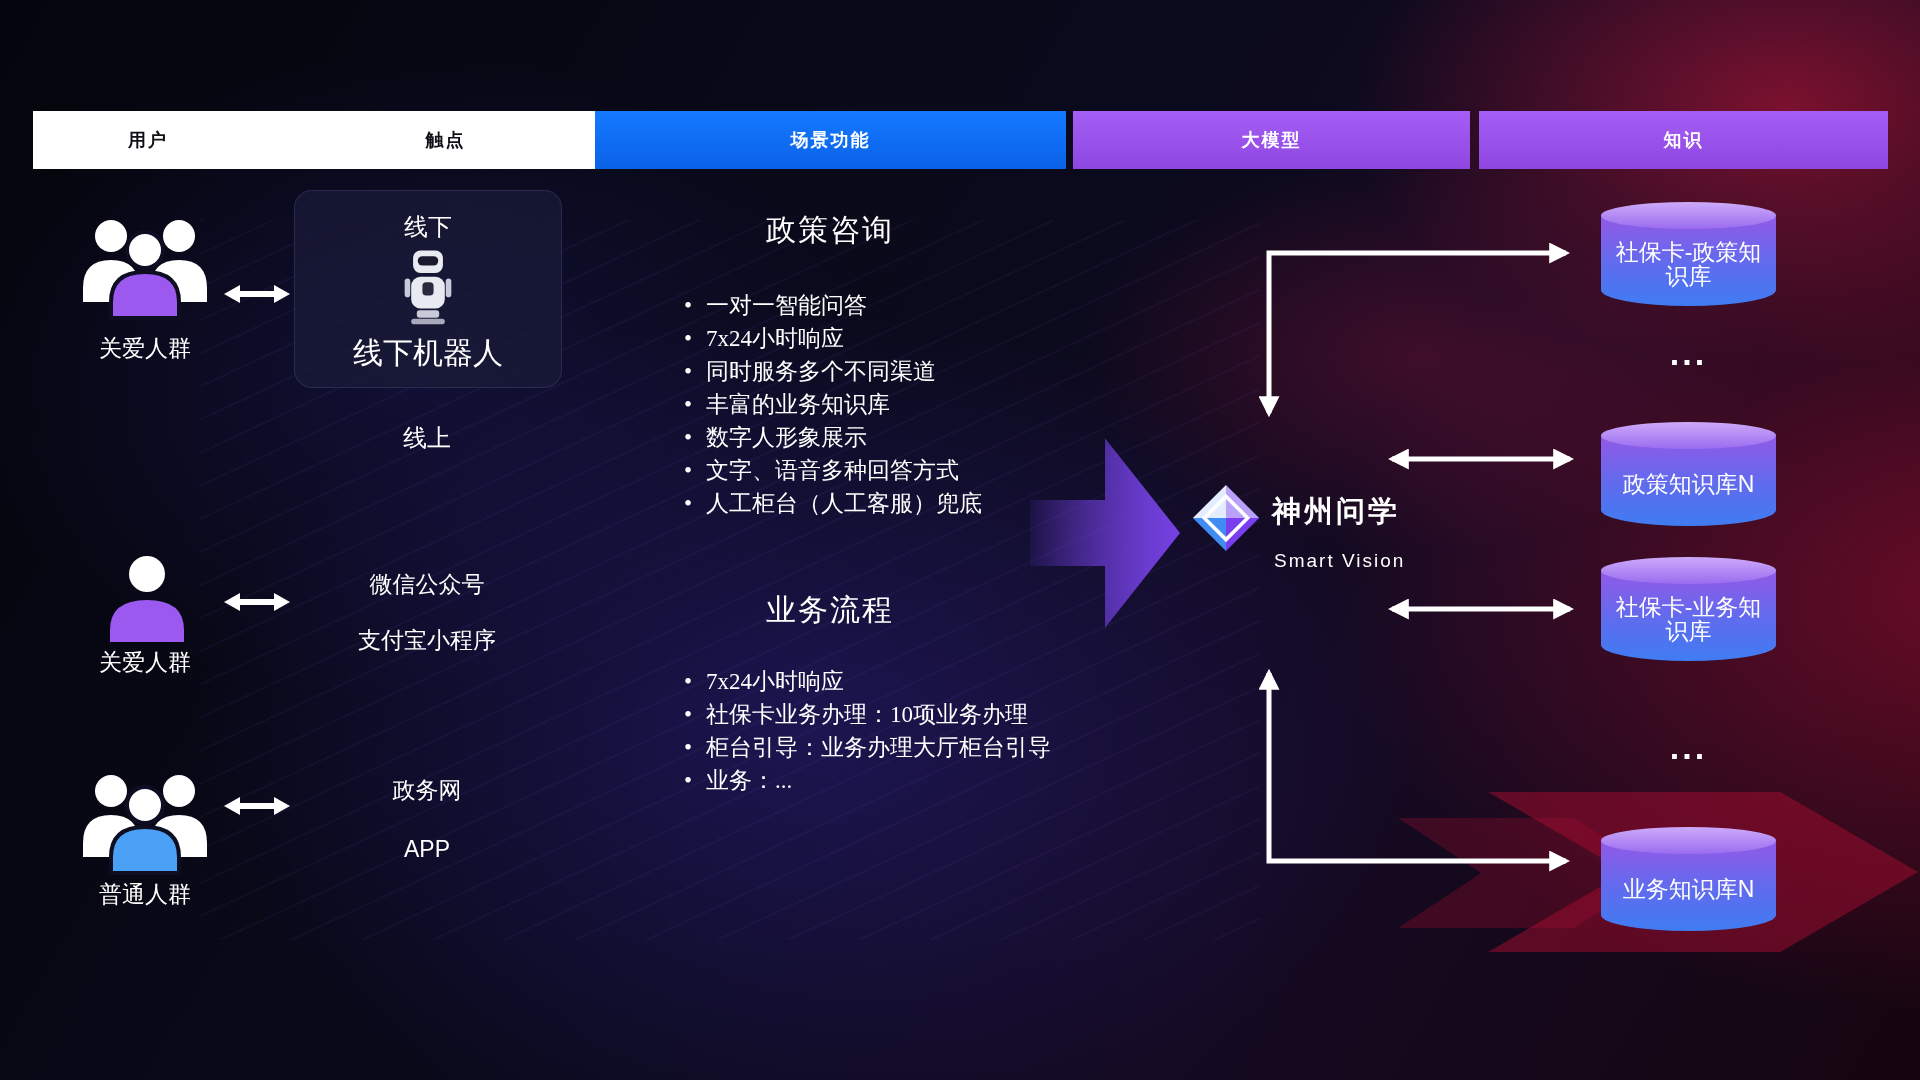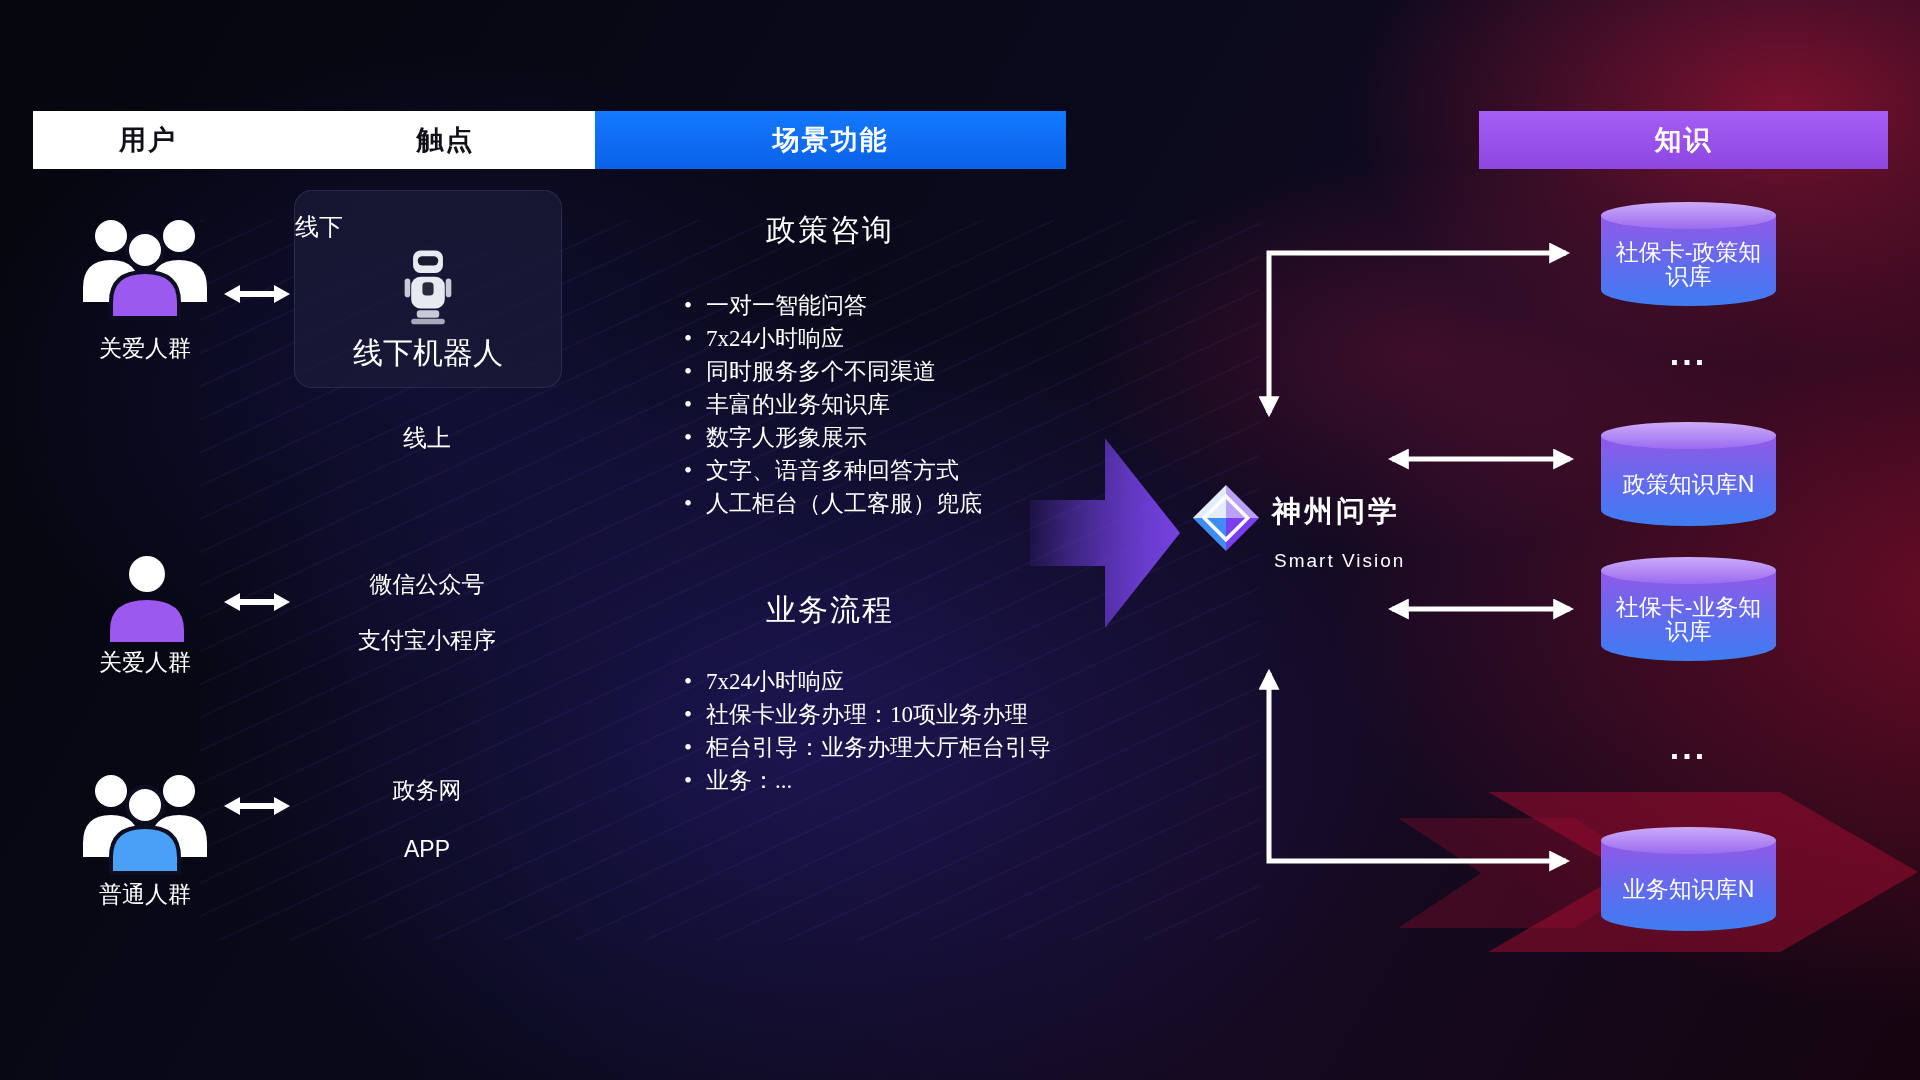--- a/index.html
+++ b/index.html
@@ -19,32 +19,32 @@
     position:absolute;left:200px;top:220px;width:1060px;height:720px;
     background:repeating-linear-gradient(155deg, rgba(140,100,255,.09) 0 2px, transparent 2px 30px);
     opacity:.6;pointer-events:none;
   }
   .chevron{position:absolute;background:rgba(165,12,48,.5);
     clip-path:polygon(0 0, 68% 0, 100% 50%, 68% 100%, 0 100%, 32% 50%);}
   .c1{left:1488px;top:792px;width:430px;height:160px;}
   .c2{left:1398px;top:818px;width:260px;height:110px;opacity:.6;}
 
   .hdr{position:absolute;top:111px;height:58px;display:flex;align-items:center;justify-content:center;
-    font-weight:bold;font-size:27px;letter-spacing:2px;}
+    font-weight:bold;font-size:18px;letter-spacing:2px;}
   .hdr-white{background:#ffffff;color:#101018;}
   .hdr-blue{background:linear-gradient(180deg,#1479ff,#0a62e8);color:#fff;}
   .hdr-purple{background:linear-gradient(180deg,#a55ef5,#8d46e0);color:#fff;}
 
   .lbl{position:absolute;color:#fff;font-size:23px;text-align:center;line-height:28px;}
   .icon-wrap{position:absolute;}
   .darrow{position:absolute;}
 
   .offline-box{position:absolute;left:294px;top:190px;width:266px;height:196px;
     background:rgba(26,27,56,.75);border:1px solid rgba(100,100,170,.25);border-radius:18px;}
-  .offline-title{position:absolute;top:20px;left:0;right:0;text-align:left;font-size:24px;}
+  .offline-title{position:absolute;top:20px;left:0;right:0;text-align:center;font-size:24px;}
   .offline-robot{position:absolute;left:0;right:0;top:54px;display:flex;justify-content:center;}
   .offline-robot-label{position:absolute;top:142px;left:0;right:0;text-align:center;font-size:30px;}
 
   .sc-title{position:absolute;font-size:30px;font-weight:500;text-align:center;line-height:40px;letter-spacing:2px;}
   .blist{position:absolute;margin:0;padding:0;list-style:none;width:430px;font-size:23px;line-height:33px;font-family:Liberation Serif, serif;}
   .blist li{position:relative;padding-left:26px;}
   .blist li::before{content:"•";position:absolute;left:4px;}
 
   .bigarrow{position:absolute;left:1030px;top:430px;width:150px;height:206px;
     background:linear-gradient(90deg, rgba(100,60,220,.08), rgba(125,70,240,.92));
@@ -74,20 +74,21 @@
 
 <div id="canvas">
 
   <div class="bg-streaks"></div>
   <div class="chevron c1"></div>
   <div class="chevron c2"></div>
 
   <div class="hdr hdr-white" style="left:33px;width:230px">用户</div>
   <div class="hdr hdr-white" style="left:257px;width:377px">触点</div>
   <div class="hdr hdr-blue" style="left:595px;width:471px">场景功能</div>
+  <div class="hdr hdr-purple" style="left:1073px;width:397px">大模型</div>
   <div class="hdr hdr-purple" style="left:1479px;width:409px">知识</div>
 
   <span class="icon-wrap" style="left:75px;top:210px">
     <svg viewBox="0 0 140 110" width="140" height="110">
       <circle cx="36" cy="26" r="16" fill="#fff"></circle>
       <path d="M8 92 L8 78 Q8 50 36 50 Q64 50 64 78 L64 92 Z" fill="#fff"></path>
       <circle cx="104" cy="26" r="16" fill="#fff"></circle>
       <path d="M76 92 L76 78 Q76 50 104 50 Q132 50 132 78 L132 92 Z" fill="#fff"></path>
       <circle cx="70" cy="40" r="18" fill="#fff" stroke="#0e0e22" stroke-width="4"></circle>
       <path d="M36 108 L36 92 Q36 62 70 62 Q104 62 104 92 L104 108 Z" fill="#9b59f0" stroke="#0e0e22" stroke-width="4"></path>

